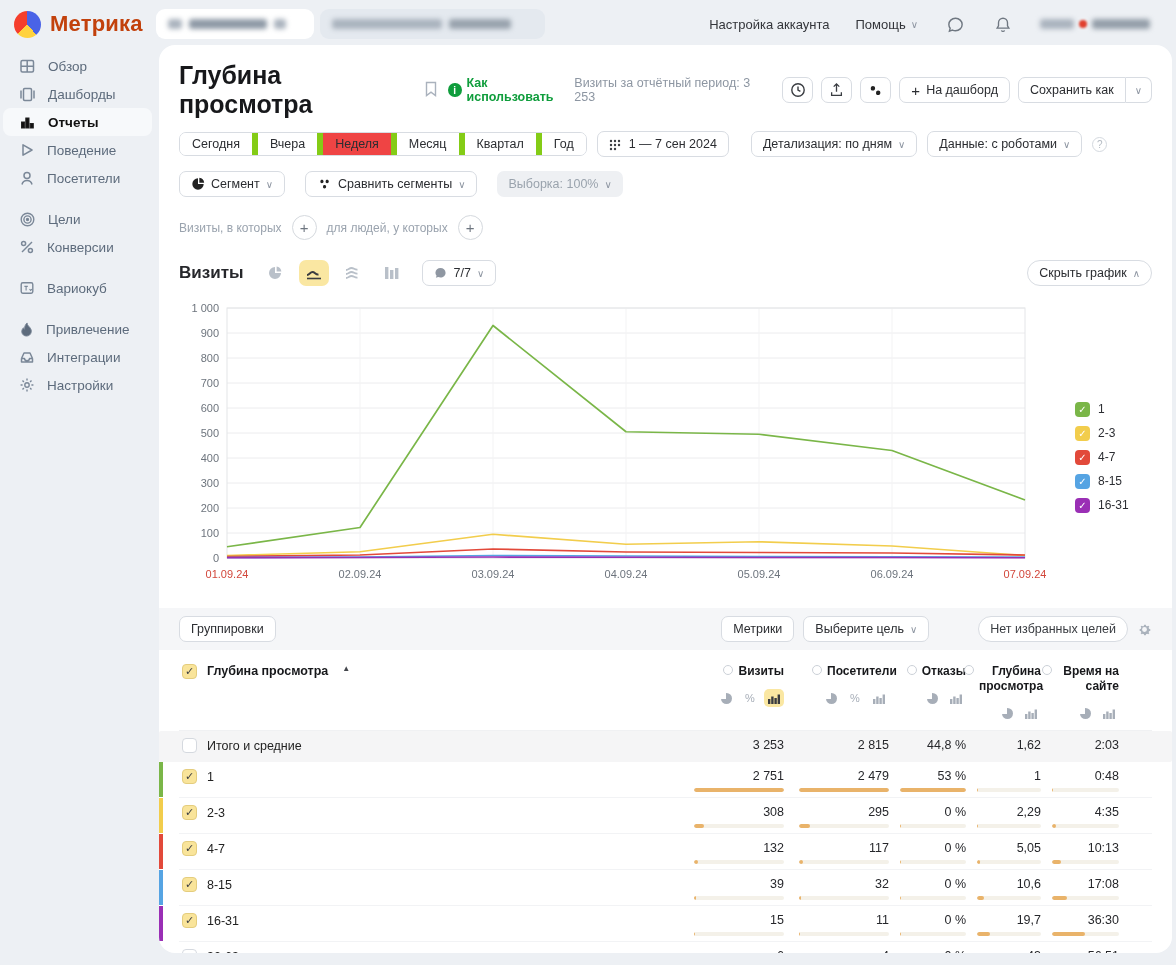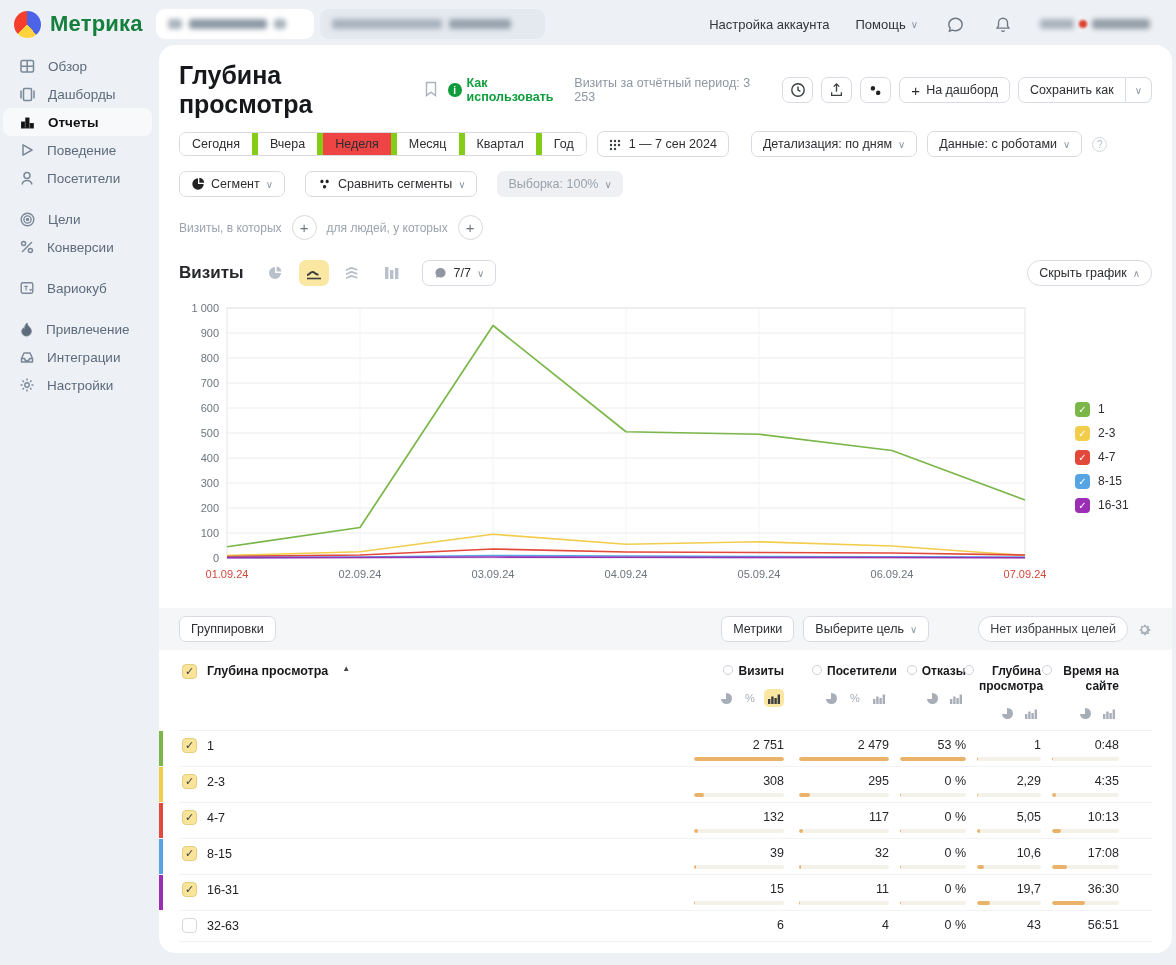--- a/index.html
+++ b/index.html
@@ -5,21 +5,21 @@
   * { margin:0; padding:0; box-sizing:border-box; }
   html,body { width:1176px; height:965px; }
   body { font-family:"Liberation Sans","DejaVu Sans",sans-serif; background:#edf0f4; color:#26272b; font-size:13px; overflow:hidden; }
   .page { position:relative; width:1176px; height:965px; }
 
   
   .topbar { position:absolute; top:0; left:0; width:100%; height:48px; display:flex; align-items:center; }
   .logo-wrap { display:flex; align-items:center; gap:9px; padding-left:14px; width:150px; }
   .logo-circle { width:27px; height:27px; border-radius:50%;
     background:conic-gradient(#4a63e7 0deg 140deg, #ffd23e 140deg 225deg, #f53e2c 225deg 360deg); }
-  .logo-text { font-size:22px; font-weight:bold; letter-spacing:.2px; color:#15803d; }
+  .logo-text { font-size:22px; font-weight:bold; letter-spacing:.2px; color:#c2410c; }
   .counter-chip { height:30px; border-radius:9px; display:flex; align-items:center; gap:7px; padding:0 12px; }
   .chip-white { background:#fff; width:158px; margin-left:6px; }
   .chip-gray { background:#e4e9ef; width:225px; margin-left:6px; }
   .blurbar { height:10px; border-radius:3px; background:#aab3be; filter:blur(2.5px); }
   .topbar-right { margin-left:auto; display:flex; align-items:center; gap:26px; padding-right:26px; color:#33353a; }
   .top-link { display:flex; align-items:center; gap:5px; cursor:pointer; }
   .chev { font-size:10px; color:#8d95a1; }
   .icon-btn-plain { width:22px; height:22px; display:flex; align-items:center; justify-content:center; color:#6f7781; }
   .user-chip { display:flex; align-items:center; gap:5px; }
   .reddot { width:8px; height:8px; background:#e0402f; border-radius:50%; filter:blur(1px); }
@@ -594,20 +594,41 @@
                 <rect x="3.2" y="3.5" width="2.4" height="7.5"></rect>
                 <rect x="6.4" y="5" width="2.4" height="6"></rect>
                 <rect x="9.6" y="1.5" width="2.4" height="9.5"></rect>
               </svg>
             </span>
           </div>
         </div>
       </div>
 
     <div id="table-body">
+        <div class="trow totals">
+          <div class="row-label-cell">
+            <span class="checkbox"></span>
+            <span class="row-label">Итого и средние</span>
+          </div>
+          <div class="cell">
+            <div class="num">3 253</div>
+          </div>
+          <div class="cell">
+            <div class="num">2 815</div>
+          </div>
+          <div class="cell">
+            <div class="num">44,8 %</div>
+          </div>
+          <div class="cell">
+            <div class="num">1,62</div>
+          </div>
+          <div class="cell">
+            <div class="num">2:03</div>
+          </div>
+        </div>
         <div class="trow">
           <div class="stripe" style="background:#7ab648"></div>
           <div class="row-label-cell">
             <span class="checkbox on">✓</span>
             <span class="row-label">1</span>
           </div>
           <div class="cell">
             <div class="num">2 751</div>
             <div class="bartrack">
               <div class="barfill" style="width:100%"></div>

